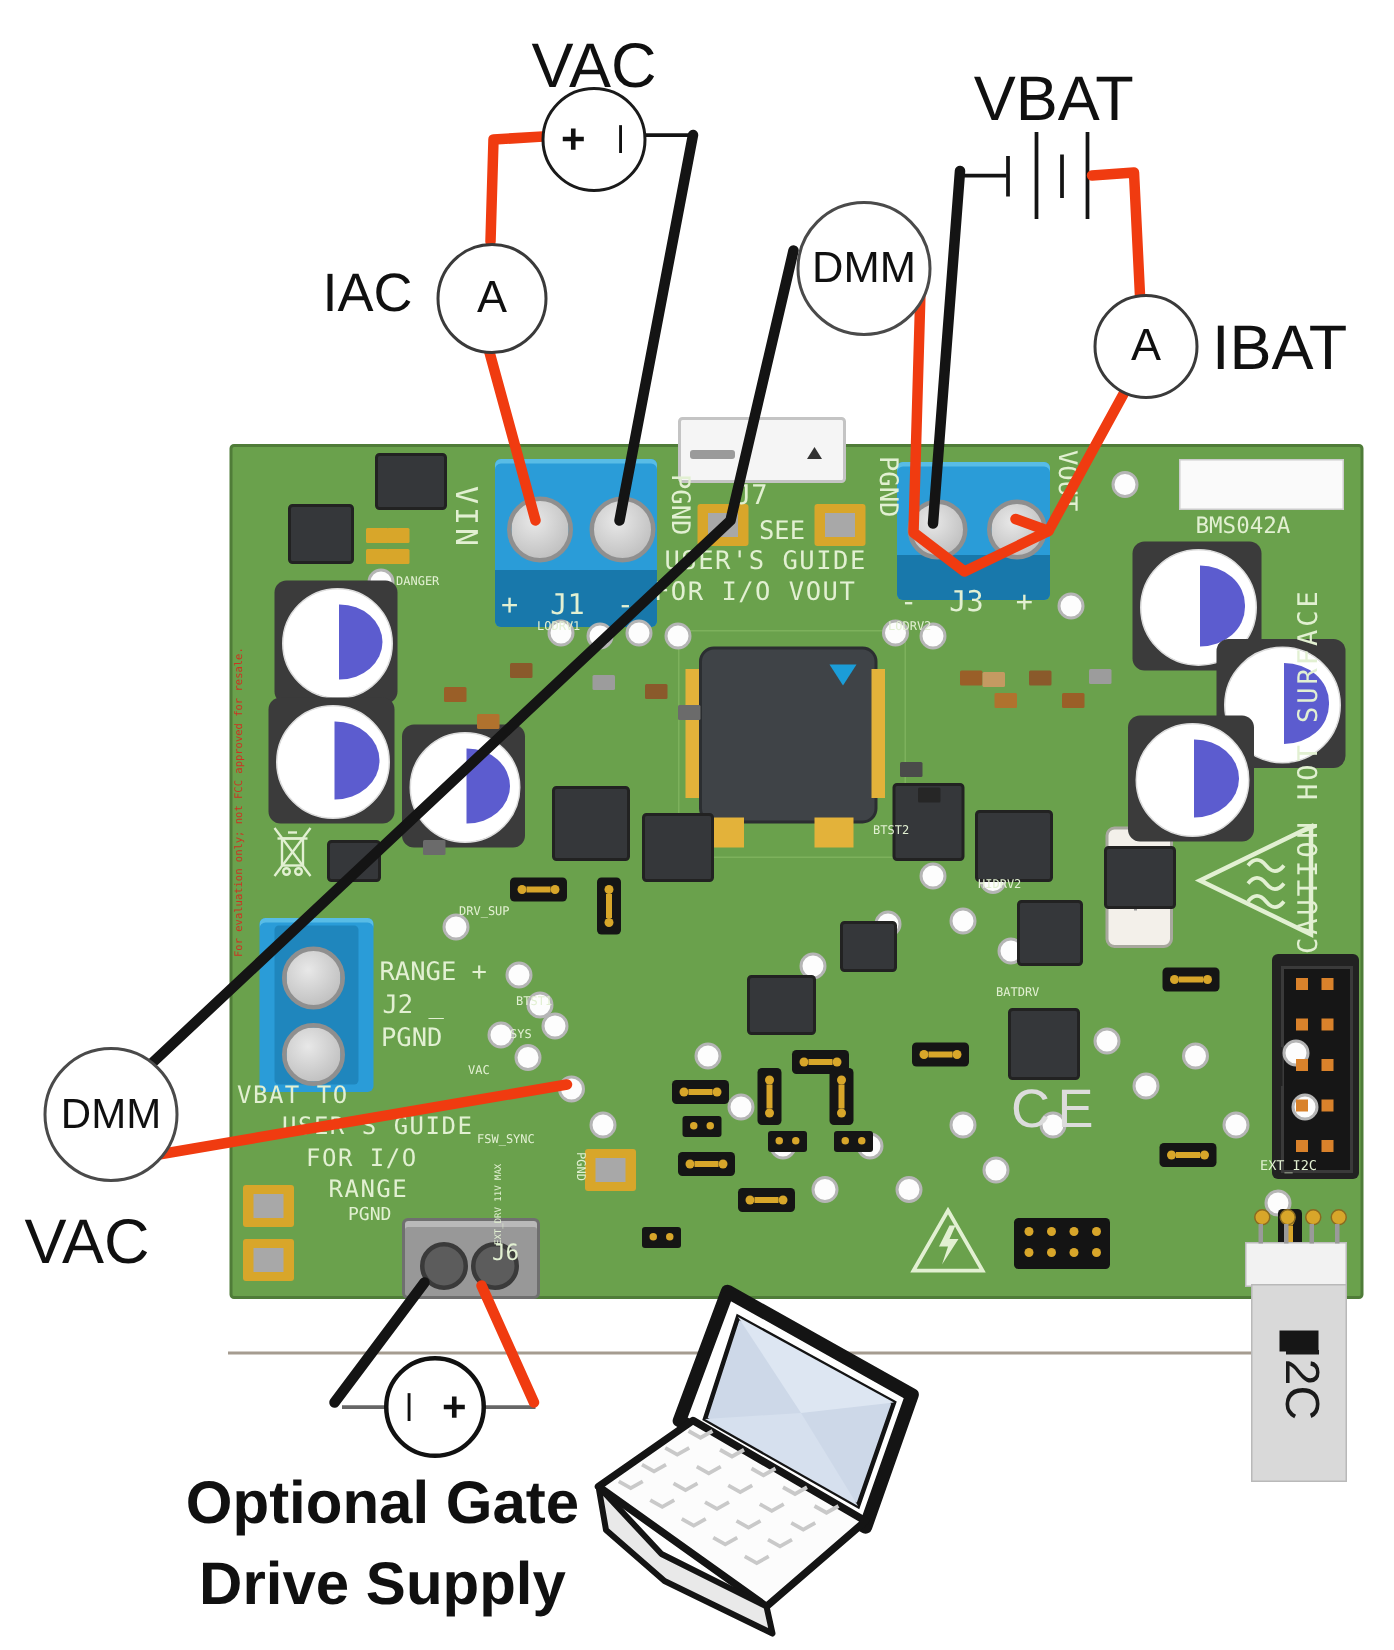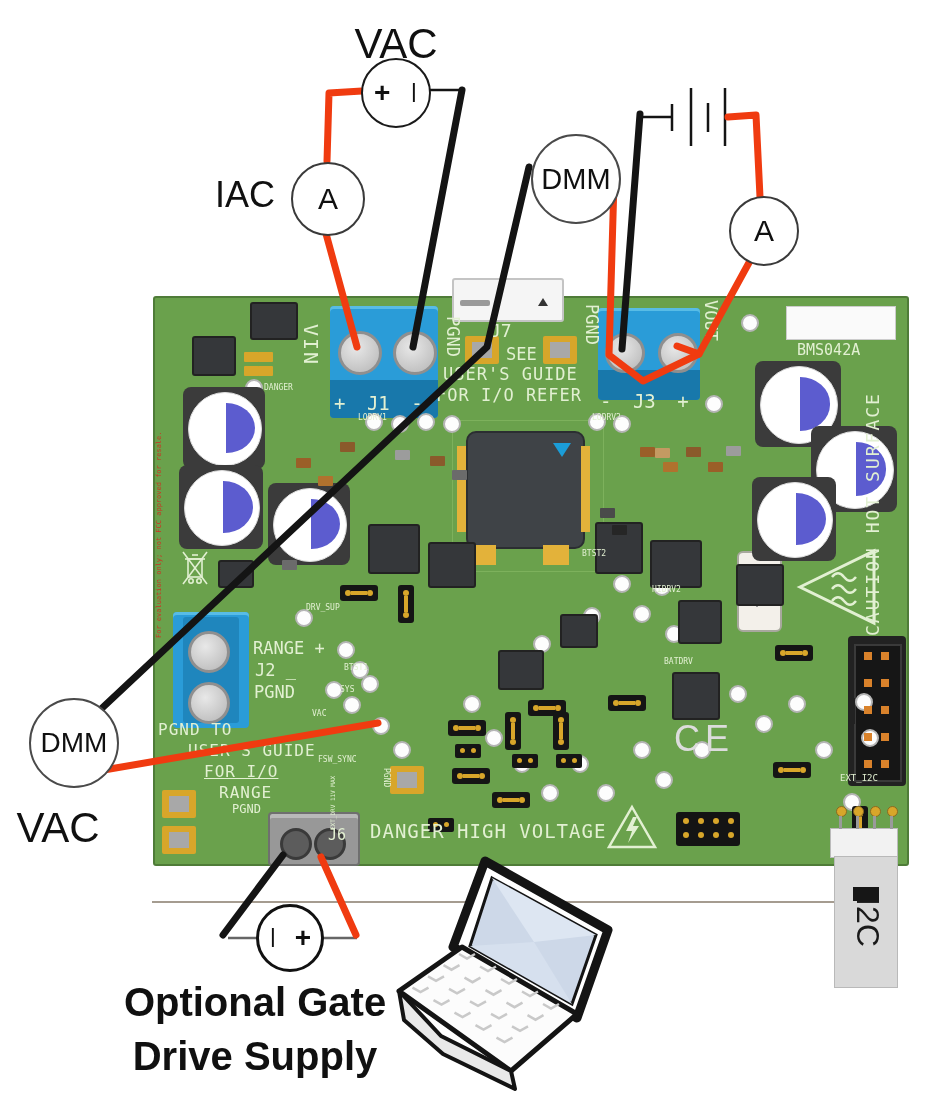--- a/index.html
+++ b/index.html
@@ -76,36 +76,35 @@
   <div class="abs" style="left:543px;top:545px;width:26px;height:20px;background:#e3b23a;z-index:2;"></div>
 
   <div class="abs" style="left:786px;top:306px;width:108px;height:32px;background:#fafafa;border:1px solid #ccc;z-index:2;"></div>
 
   <div class="abs silk vert" style="left:300px;top:324px;font-size:20px;letter-spacing:2px;">VIN</div>
   <div class="abs silk vert" style="left:443px;top:316px;font-size:17px;">PGND</div>
   <div class="abs silk" style="left:334px;top:394px;font-size:19px;word-spacing:10px;">+ J1 -</div>
   <div class="abs silk" style="left:490px;top:322px;font-size:18px;">J7</div>
   <div class="abs silk" style="left:506px;top:346px;font-size:17px;">SEE</div>
   <div class="abs silk" style="left:443px;top:366px;font-size:17px;letter-spacing:1px;">USER'S GUIDE</div>
-  <div class="abs silk" style="left:436px;top:387px;font-size:17px;letter-spacing:1px;">FOR I/O REFER</div>
+  <div class="abs silk" style="left:436px;top:387px;font-size:17px;letter-spacing:1px;">FOR I/O VOUT</div>
   <div class="abs silk vert" style="left:582px;top:304px;font-size:17px;">PGND</div>
   <div class="abs silk vert" style="left:701px;top:300px;font-size:17px;">VOUT</div>
   <div class="abs silk" style="left:600px;top:392px;font-size:19px;word-spacing:10px;">- J3 +</div>
   <div class="abs silk" style="left:797px;top:343px;font-size:15px;">BMS042A</div>
   <div class="abs silk vertup" style="left:864px;top:356px;height:280px;font-size:18px;letter-spacing:2px;">CAUTION HOT SURFACE</div>
   <div class="abs silk" style="left:253px;top:640px;font-size:17px;">RANGE +</div>
   <div class="abs silk" style="left:255px;top:662px;font-size:17px;">J2 _</div>
   <div class="abs silk" style="left:254px;top:684px;font-size:17px;">PGND</div>
-  <div class="abs silk" style="left:158px;top:722px;font-size:16px;letter-spacing:1px;">PGND TO</div>
+  <div class="abs silk" style="left:158px;top:722px;font-size:16px;letter-spacing:1px;">VBAT TO</div>
   <div class="abs silk" style="left:188px;top:743px;font-size:16px;letter-spacing:1px;">USER'S GUIDE</div>
-  <div class="abs silk" style="left:204px;top:764px;font-size:16px;letter-spacing:1px;text-decoration:underline;">FOR I/O</div>
+  <div class="abs silk" style="left:204px;top:764px;font-size:16px;letter-spacing:1px;">FOR I/O</div>
   <div class="abs silk" style="left:219px;top:785px;font-size:16px;letter-spacing:1px;">RANGE</div>
   <div class="abs silk" style="left:232px;top:803px;font-size:12px;">PGND</div>
   <div class="abs silk" style="left:328px;top:828px;font-size:15px;">J6</div>
-  <div class="abs silk" style="left:370px;top:822px;font-size:19px;letter-spacing:1px;">DANGER HIGH VOLTAGE</div>
   <div class="abs" style="left:674px;top:718px;font-size:36px;color:#dcdcdc;font-family:'Liberation Sans',sans-serif;letter-spacing:5px;z-index:3;">CE</div>
   <div class="abs silk" style="left:840px;top:774px;font-size:9px;">EXT_I2C</div>
   <div class="abs vertup" style="left:155px;top:408px;height:230px;font-size:7px;color:#cc3322;font-family:'DejaVu Sans Mono',monospace;z-index:3;">For evaluation only; not FCC approved for resale.</div>
 
   <div class="abs silk" style="left:264px;top:384px;font-size:8px;">DANGER</div>
   <div class="abs silk" style="left:358px;top:414px;font-size:8px;">LODRV1</div>
   <div class="abs silk" style="left:592px;top:414px;font-size:8px;">LODRV2</div>
   <div class="abs silk" style="left:582px;top:550px;font-size:8px;">BTST2</div>
   <div class="abs silk" style="left:652px;top:586px;font-size:8px;">HIDRV2</div>
   <div class="abs silk" style="left:664px;top:658px;font-size:8px;">BATDRV</div>
@@ -182,23 +181,25 @@
     <span class="plus">+</span>
     <span class="ibar">I</span>
   </div>
   <div class="abs biglabel" style="left:210px;top:174px;width:70px;font-size:36px;">IAC</div>
   <div class="meter" style="left:291px;top:162px;width:70px;height:70px;border:2px solid #3a3a3a;font-size:30px;">
     <span>A</span>
   </div>
   <div class="meter" style="left:531px;top:134px;width:86px;height:86px;border:2px solid #4a4a4a;font-size:29px;">
     <span>DMM</span>
   </div>
+  <div class="abs biglabel" style="left:645px;top:42px;width:115px;font-size:42px;">VBAT</div>
   <div class="meter" style="left:729px;top:196px;width:66px;height:66px;border:2px solid #3a3a3a;font-size:30px;">
     <span>A</span>
   </div>
+  <div class="abs biglabel" style="left:808px;top:208px;width:110px;font-size:42px;text-align:left;">IBAT</div>
   <div class="meter" style="left:29px;top:698px;width:86px;height:86px;border:2px solid #4a4a4a;font-size:28px;">
     <span>DMM</span>
   </div>
   <div class="abs biglabel" style="left:10px;top:804px;width:96px;font-size:42px;">VAC</div>
   <div class="meter" style="left:256px;top:904px;width:68px;height:68px;border:3px solid #111;justify-content:space-between;padding:0 10px;box-sizing:border-box;">
     <span class="ibar">I</span>
     <span class="plus">+</span>
   </div>
   <div class="abs biglabel" style="left:110px;top:1034px;width:290px;font-size:40px;font-weight:700;">Drive Supply</div>
   <div class="abs biglabel" style="left:110px;top:980px;width:290px;font-size:40px;font-weight:700;">Optional Gate</div>

